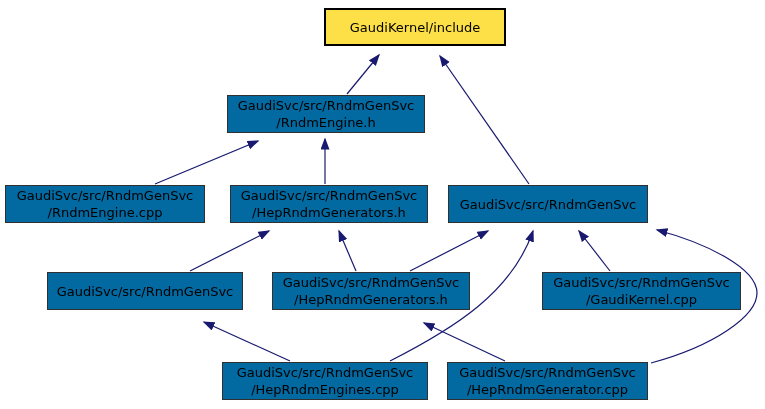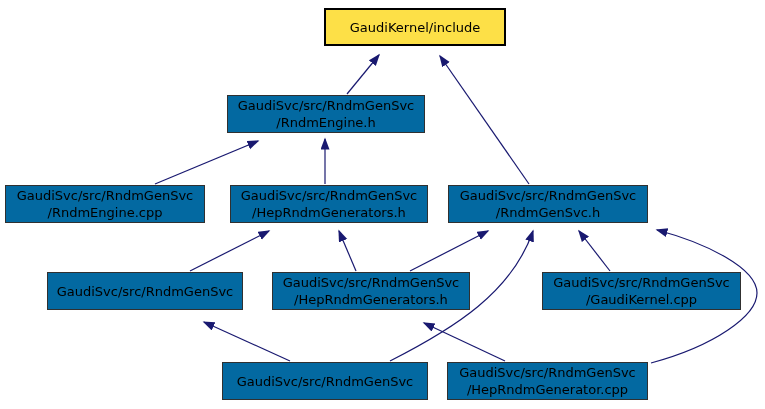--- a/index.html
+++ b/index.html
@@ -84,39 +84,39 @@
     <span>/RndmEngine.cpp</span>
   </div>
 
   <div class="node" style="left:230px; top:185px; width:198px; height:38px;">
     <span>GaudiSvc/src/RndmGenSvc</span>
     <span>/HepRndmGenerators.h</span>
   </div>
 
   <div class="node" style="left:448px; top:185px; width:200px; height:38px;">
     <span>GaudiSvc/src/RndmGenSvc</span>
-    <span>/RndmGenSvc.h</span>
   </div>
 
   <div class="node" style="left:47px; top:272px; width:196px; height:38px;">
     <span>GaudiSvc/src/RndmGenSvc</span>
   </div>
 
   <div class="node" style="left:272px; top:272px; width:198px; height:38px;">
     <span>GaudiSvc/src/RndmGenSvc</span>
     <span>/HepRndmGenerators.h</span>
   </div>
 
   <div class="node" style="left:542px; top:272px; width:199px; height:38px;">
     <span>GaudiSvc/src/RndmGenSvc</span>
     <span>/GaudiKernel.cpp</span>
   </div>
 
   <div class="node" style="left:222px; top:362px; width:206px; height:38px;">
     <span>GaudiSvc/src/RndmGenSvc</span>
+    <span>/HepRndmEngines.cpp</span>
   </div>
 
   <div class="node" style="left:447px; top:362px; width:201px; height:38px;">
     <span>GaudiSvc/src/RndmGenSvc</span>
     <span>/HepRndmGenerator.cpp</span>
   </div>
 
 </div>
 
 </body></html>

